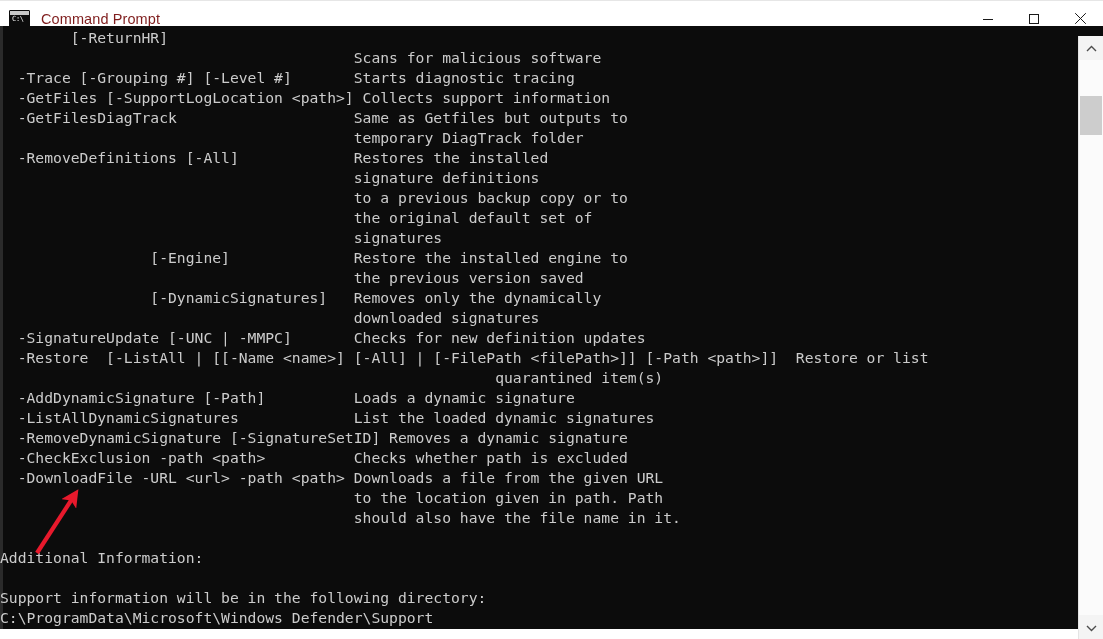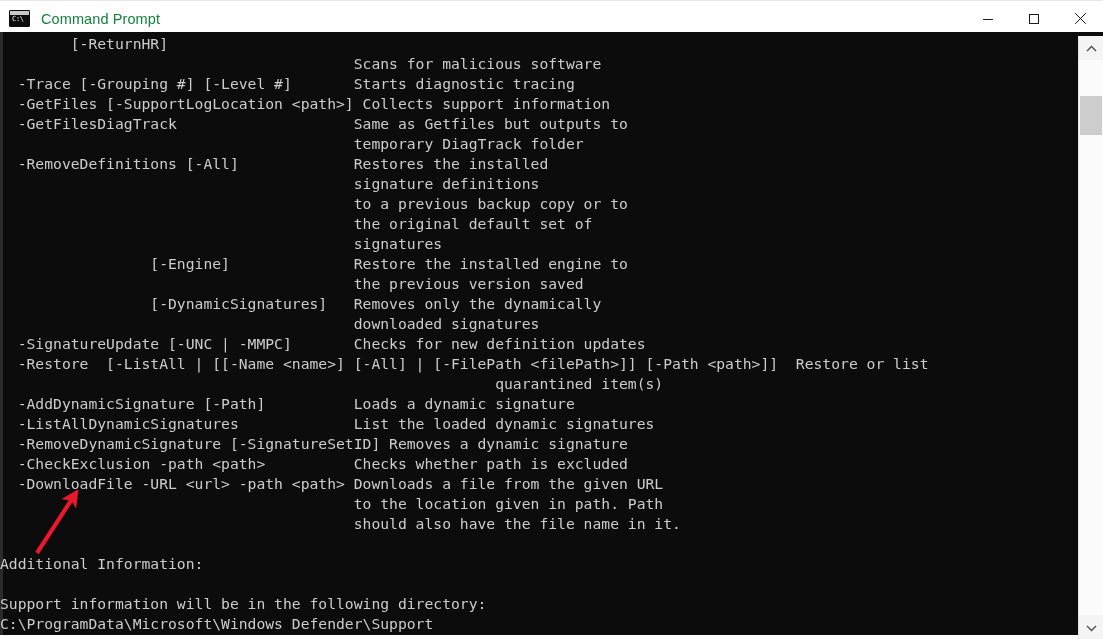--- a/index.html
+++ b/index.html
@@ -69,21 +69,21 @@
     font-size: 7px;
     color: #f0f0f0;
     line-height: 9px;
     padding: 0 0 2px 2px;
     letter-spacing: -0.3px;
     white-space: nowrap;
   }
   .title-text {
     margin-left: 11px;
     font-size: 14.5px;
-    color: #15803d;
+    color: #7f1d1d;
     font-family: "Liberation Sans", sans-serif;
     white-space: nowrap;
     letter-spacing: 0.1px;
   }
   .title-buttons {
     display: flex;
     height: 36px;
     flex: 0 0 auto;
   }
   .title-btn {
@@ -95,21 +95,21 @@
     background: transparent;
     border: none;
     padding: 0;
   }
   .title-btn svg { display: block; }
 
   
   .console {
     position: absolute;
     left: 0;
-    top: 32px;
+    top: 26px;
     width: 1103px;
     height: 603px;
     background: #0c0c0c;
     overflow: hidden;
   }
   .console-edge-left {
     position: absolute;
     left: 0; top: 0;
     width: 3px;
     height: 603px;

